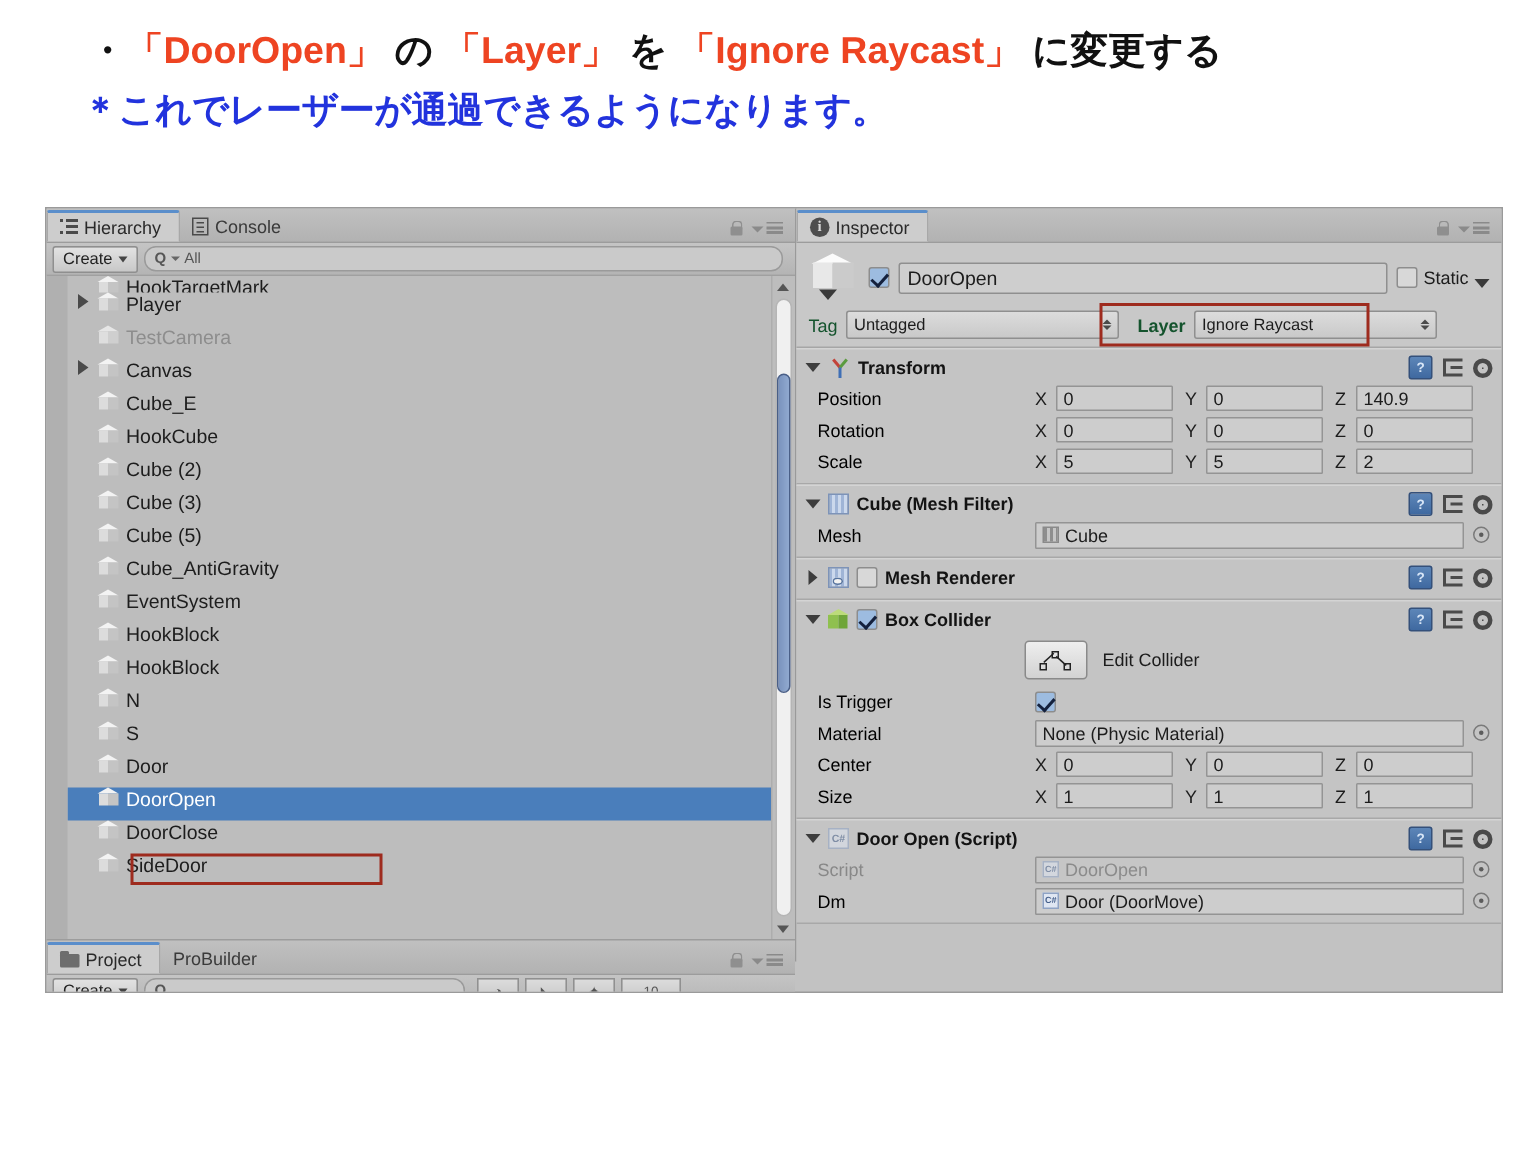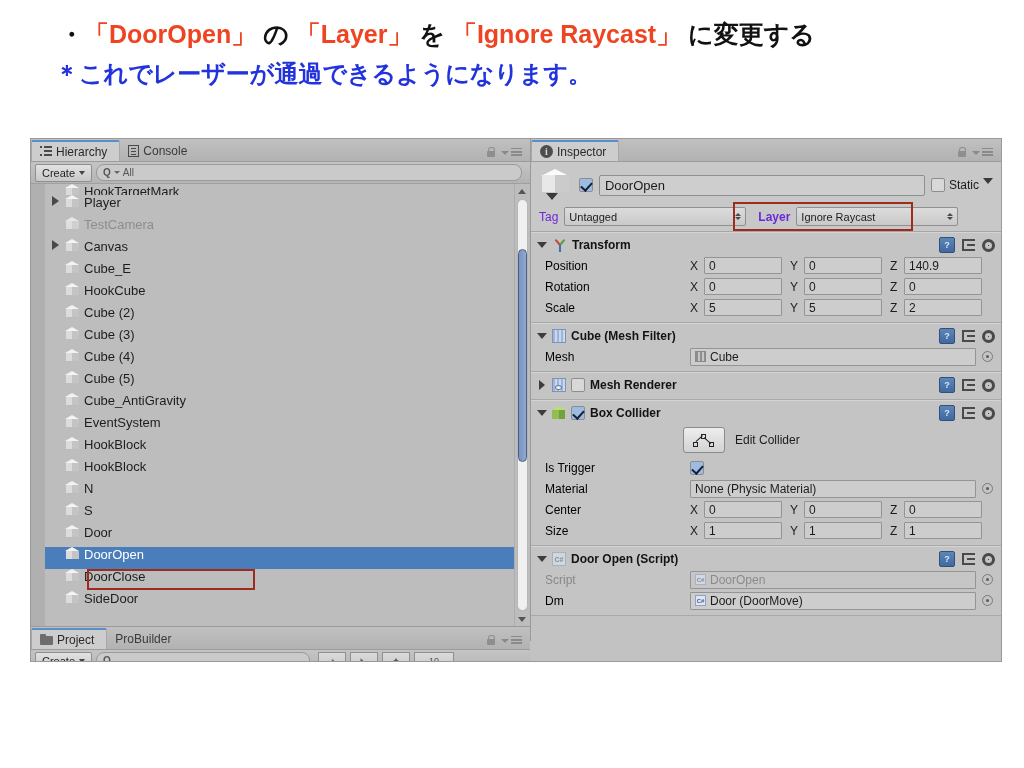--- a/index.html
+++ b/index.html
@@ -276,27 +276,27 @@
   }
   .cb.checked { background:#9dbce0; }
   .cb.checked::after{
     content:"";position:absolute;left:3px;top:1px;width:5px;height:9px;
     border:solid #14213d;border-width:0 2.4px 2.4px 0;transform:rotate(42deg);
   }
   .name-field {
     flex:1; height:19px; background:#cecece; border:1px solid #8f8f8f; border-radius:2px;
     display:flex; align-items:center; padding:0 5px; font-size:13px; color:#1c1c1c;
   }
-  .static-wrap{display:flex;align-items:flex-start;gap:4px;font-size:12px;color:#1c1c1c;}
+  .static-wrap{display:flex;align-items:flex-end;gap:4px;font-size:12px;color:#1c1c1c;}
   .static-wrap .caret{
     width:0;height:0;border-left:5px solid transparent;border-right:5px solid transparent;border-top:6px solid #3a3a3a;
   }
 
   .insp-row2 { display:flex; align-items:center; gap:6px; margin-top:5px; position:relative; }
-  .lbl { font-size:12px; color:#6d28d9; }
+  .lbl { font-size:12px; color:#14532d; }
   .dropdown {
     height:17px; background: linear-gradient(#dcdcdc,#c9c9c9); border:1px solid #8f8f8f; border-radius:2px;
     display:flex;align-items:center;padding:0 4px; font-size:11px;color:#1c1c1c; position:relative;
   }
   .dropdown .arrows {
     margin-left:auto; display:flex; flex-direction:column; gap:1px; padding-left:6px;
   }
   .dropdown .arrows .u{width:0;height:0;border-left:3px solid transparent;border-right:3px solid transparent;border-bottom:3.5px solid #4a4a4a;}
   .dropdown .arrows .d{width:0;height:0;border-left:3px solid transparent;border-right:3px solid transparent;border-top:3.5px solid #4a4a4a;}
   #layer-highlight {
@@ -546,29 +546,20 @@
                 </span>
                 <span>Cube (3)</span>
               </div>
               <div class="hrow">
                 <span class="twisty"></span>
                 <span class="cube-icon">
                   <span class="top"></span>
                   <span class="lft"></span>
                   <span class="rgt"></span>
                 </span>
-                <span>Cube (4)</span>
-              </div>
-              <div class="hrow">
-                <span class="twisty"></span>
-                <span class="cube-icon">
-                  <span class="top"></span>
-                  <span class="lft"></span>
-                  <span class="rgt"></span>
-                </span>
                 <span>Cube (5)</span>
               </div>
               <div class="hrow">
                 <span class="twisty"></span>
                 <span class="cube-icon">
                   <span class="top"></span>
                   <span class="lft"></span>
                   <span class="rgt"></span>
                 </span>
                 <span>Cube_AntiGravity</span>

